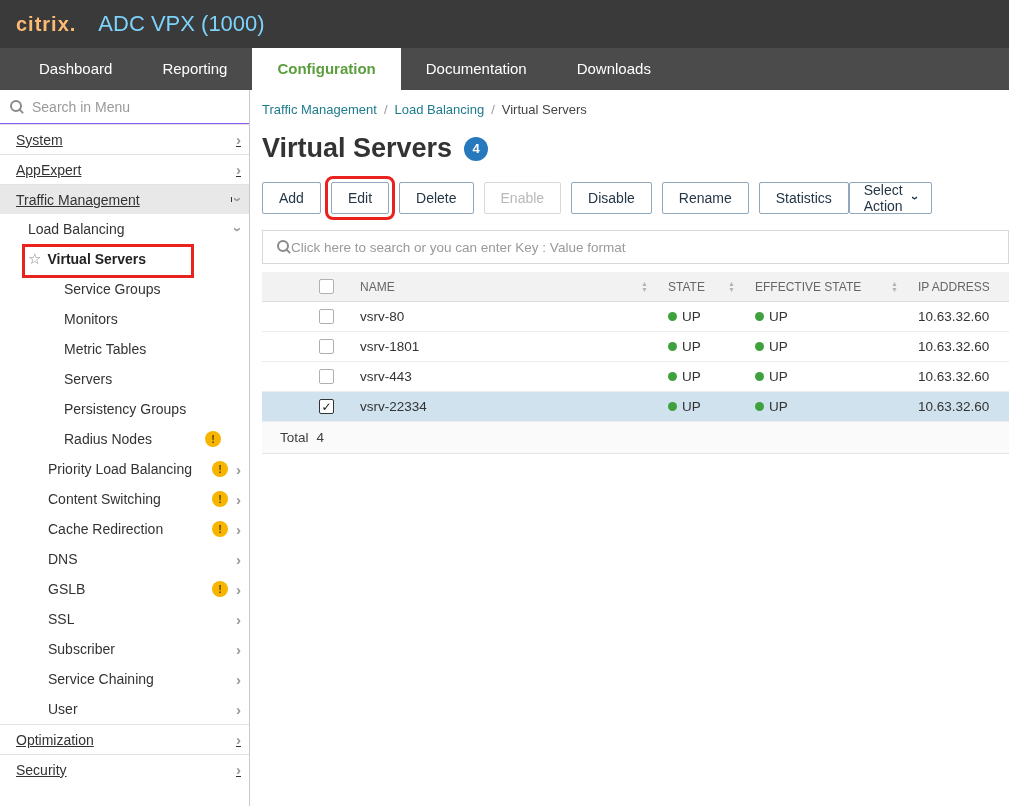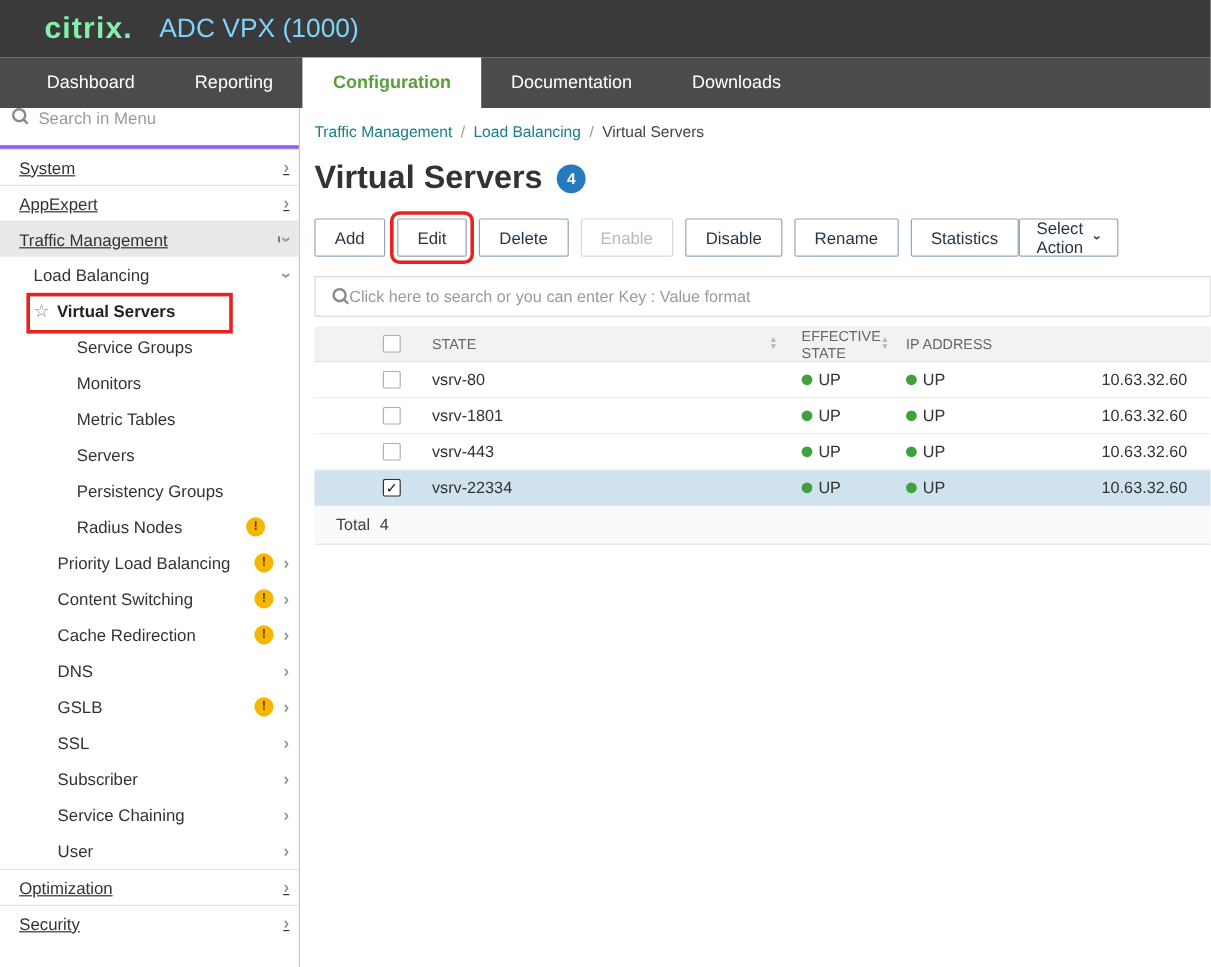--- a/index.html
+++ b/index.html
@@ -1,30 +1,30 @@
 <!DOCTYPE html>
 <html style="--accent: #1d7c8c; --nav-active: #5b9e3d; --badge: #2779bd; --status-up: #3ea13e; --warning: #f7b500; --annotation: #e8231d; --selected-row: #cfe2ee;"><head>
 <meta charset="utf-8">
 <style>
   *{box-sizing:border-box;margin:0;padding:0;}
   html,body{width:1009px;height:806px;}
   body{font-family:"Liberation Sans","DejaVu Sans",sans-serif;background:#fff;overflow:hidden;}
 
   .topbar{height:48px;background:#3a3a3a;display:flex;align-items:center;padding:0 16px;gap:22px;}
-  .logo{color:#86efac;font-size:25px;font-weight:bold;letter-spacing:1px;margin-left:21px;}
+  .logo{color:#fdba74;font-size:20px;font-weight:bold;letter-spacing:1px;}
   .app-title{color:#7dd3fc;font-size:22px;font-weight:normal;}
 
   .tabbar{height:42px;background:#4b4b4b;display:flex;padding-left:14px;}
   .tab{padding:0 25px;line-height:42px;color:#fff;font-size:15px;cursor:pointer;}
   .tab.active{background:#fff;color:var(--nav-active);font-weight:bold;}
 
   .body{display:flex;height:716px;}
 
   .sidebar{width:250px;flex:none;border-right:1px solid #c9c9c9;background:#fff;display:flex;flex-direction:column;}
-  .search-box{height:34px;flex:none;border-bottom:3px solid #8b5cf6;display:flex;align-items:flex-start;gap:8px;padding:0 10px;}
+  .search-box{height:34px;flex:none;border-bottom:1px solid #8b5cf6;display:flex;align-items:center;gap:8px;padding:0 10px;}
   .search-input{border:none;outline:none;font-size:14px;color:#555;width:100%;background:transparent;}
   .search-input::placeholder{color:#9a9a9a;}
   .mag{width:14px;height:14px;position:relative;flex:none;}
   .mag::before{content:"";position:absolute;width:8px;height:8px;border:2px solid #8a8a8a;border-radius:50%;left:0;top:0;}
   .mag::after{content:"";position:absolute;width:6px;height:2px;background:#8a8a8a;transform:rotate(45deg);left:8px;top:10px;}
 
   .menu{flex:1;overflow:hidden;font-size:14px;color:#333;}
   .sb-item{height:30px;display:flex;align-items:center;padding-right:8px;position:relative;cursor:pointer;}
   .lv0{padding-left:16px;text-decoration:underline;}
   .lv1{padding-left:28px;}
@@ -265,20 +265,27 @@
         <span class="mag"></span>
         <input type="text" placeholder="Click here to search or you can enter Key : Value format" style="">
       </div>
 
       <div class="table">
         <div class="thead">
             <div class="th cell-check">
               <span class="checkbox"></span>
             </div>
             <div class="th">
+              <span>NAME</span>
+              <span class="sort">
+                <span>▲</span>
+                <span>▼</span>
+              </span>
+            </div>
+            <div class="th">
               <span>STATE</span>
               <span class="sort">
                 <span>▲</span>
                 <span>▼</span>
               </span>
             </div>
             <div class="th">
               <span>EFFECTIVE STATE</span>
               <span class="sort">
                 <span>▲</span>

